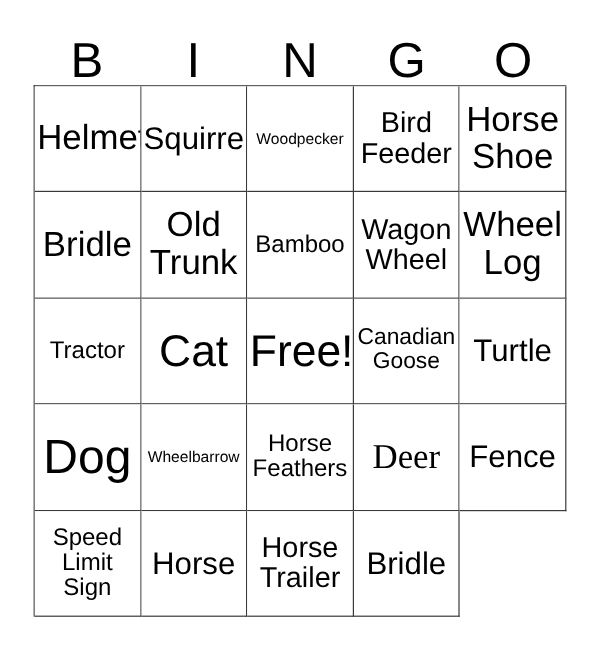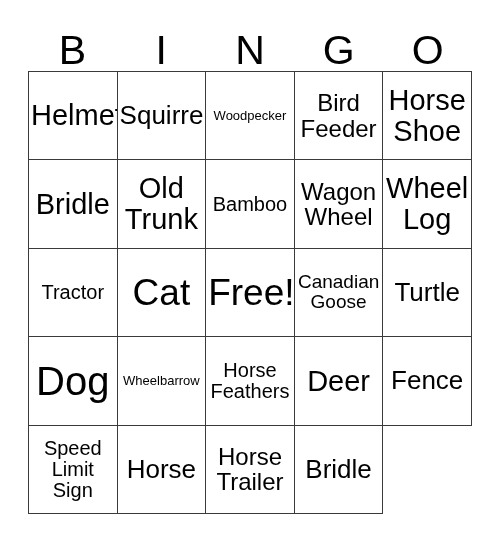--- a/index.html
+++ b/index.html
@@ -163,21 +163,21 @@
     <div class="cell fs-xxl" style="border-color: rgb(58, 58, 58);">
         <span class="cell-text">Dog</span>
       </div>
     <div class="cell fs-xxs" style="border-color: rgb(58, 58, 58);">
         <span class="cell-text">Wheelbarrow</span>
       </div>
     <div class="cell fs-s" style="border-color: rgb(58, 58, 58);">
         <span class="cell-text">Horse
 Feathers</span>
       </div>
-    <div class="cell fs-l" style="border-color: rgb(58, 58, 58);">
+    <div class="cell fs-l" style="border-color: rgb(58, 58, 58); font-family: Liberation Serif, serif;">
         <span class="cell-text">Deer</span>
       </div>
 
     <div class="cell fs-ml" style="border-color: rgb(58, 58, 58); justify-content: center;">
         <span class="cell-text">Fence</span>
       </div>
     <div class="cell fs-s" style="border-color: rgb(58, 58, 58);">
         <span class="cell-text">Speed
 Limit
 Sign</span>

